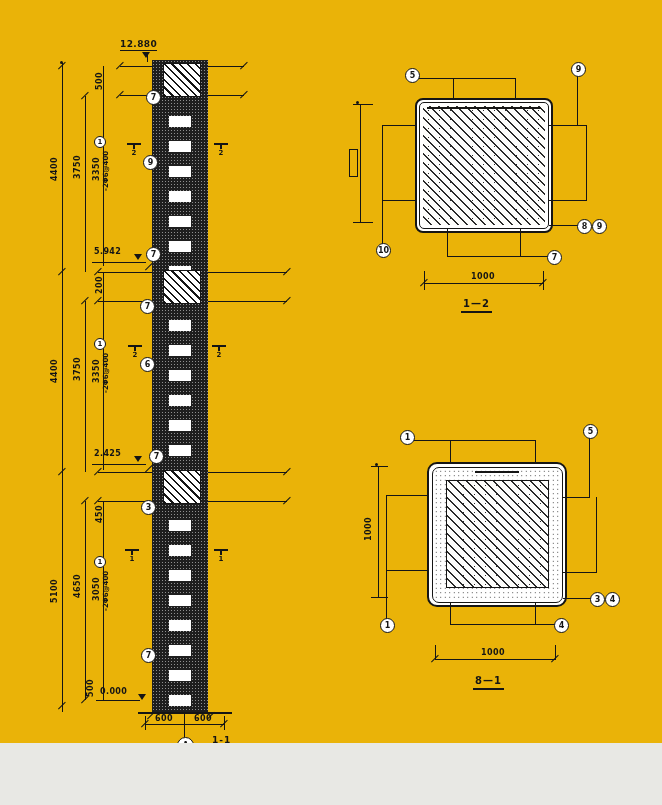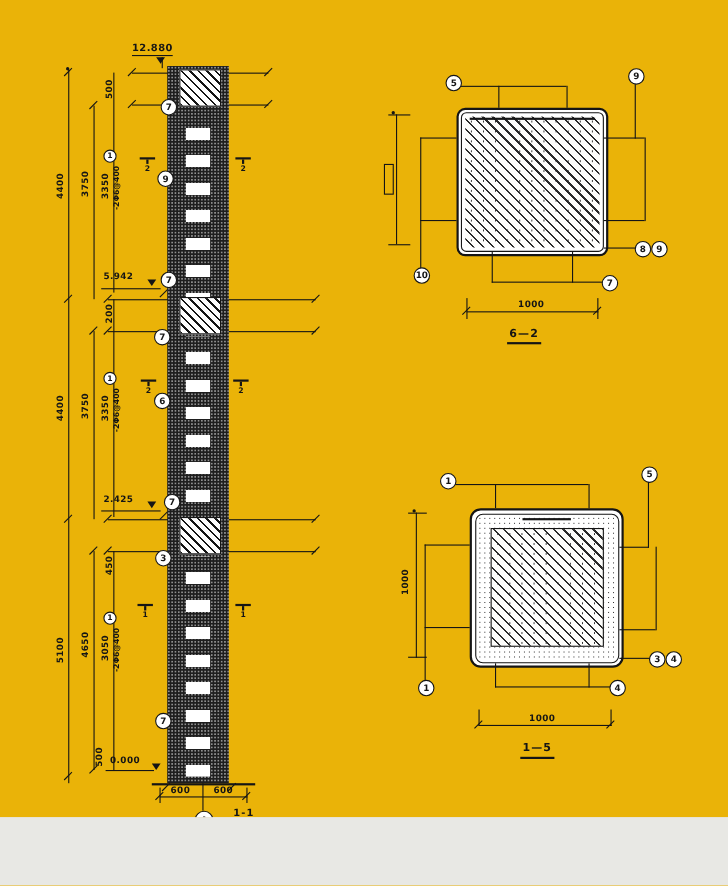--- a/index.html
+++ b/index.html
@@ -227,21 +227,21 @@
   <div class="l" style="left:353px;top:222px;width:20px;height:1.2px;"></div>
   <div class="dot" style="left:356px;top:101px;"></div>
   <div class="boxin" style="left:349px;top:149px;width:7px;height:26px;"></div>
 
   <div class="l" style="left:424px;top:283px;width:120px;height:1.2px;"></div>
   <div class="l" style="left:424px;top:271px;width:1.2px;height:19px;"></div>
   <div class="l" style="left:543px;top:271px;width:1.2px;height:19px;"></div>
   <div class="tk" style="left:419px;top:282px;"></div>
   <div class="tk" style="left:538px;top:282px;"></div>
   <div class="txt" style="left:471px;top:273px;">1000</div>
-  <div class="title" style="left:461px;top:299px;">6—2</div>
+  <div class="title" style="left:461px;top:299px;">1—2</div>
 
   <div class="box" style="left:427px;top:462px;width:136px;height:141px;border-radius:10px;">
     <div class="boxin" style="left:2.5px;top:2.5px;right:2.5px;bottom:2.5px;border-radius:7px;"></div>
     <div class="stipple" style="position:absolute;left:5px;top:5px;right:5px;bottom:5px;border-radius:5px;"></div>
     <div class="hatch boxin" style="left:17px;top:16px;width:101px;height:106px;"></div>
     <div class="l" style="left:46px;top:7px;width:44px;height:2.2px;"></div>
   </div>
 
   <div class="l" style="left:413px;top:440px;width:122px;height:1.2px;"></div>
   <div class="l" style="left:450px;top:440px;width:1.2px;height:22px;"></div>
@@ -274,15 +274,15 @@
   <div class="l" style="left:371px;top:597px;width:17px;height:1.2px;"></div>
   <div class="dot" style="left:375px;top:463px;"></div>
   <div class="vtxt" style="left:364px;top:508px;height:42px;width:10px;">1000</div>
 
   <div class="l" style="left:435px;top:659px;width:121px;height:1.2px;"></div>
   <div class="l" style="left:435px;top:645px;width:1.2px;height:15px;"></div>
   <div class="l" style="left:555px;top:645px;width:1.2px;height:15px;"></div>
   <div class="tk" style="left:430px;top:658px;"></div>
   <div class="tk" style="left:550px;top:658px;"></div>
   <div class="txt" style="left:481px;top:649px;">1000</div>
-  <div class="title" style="left:473px;top:676px;">1—5</div>
+  <div class="title" style="left:473px;top:676px;">8—1</div>
 
 </div>
 
 </body></html>

